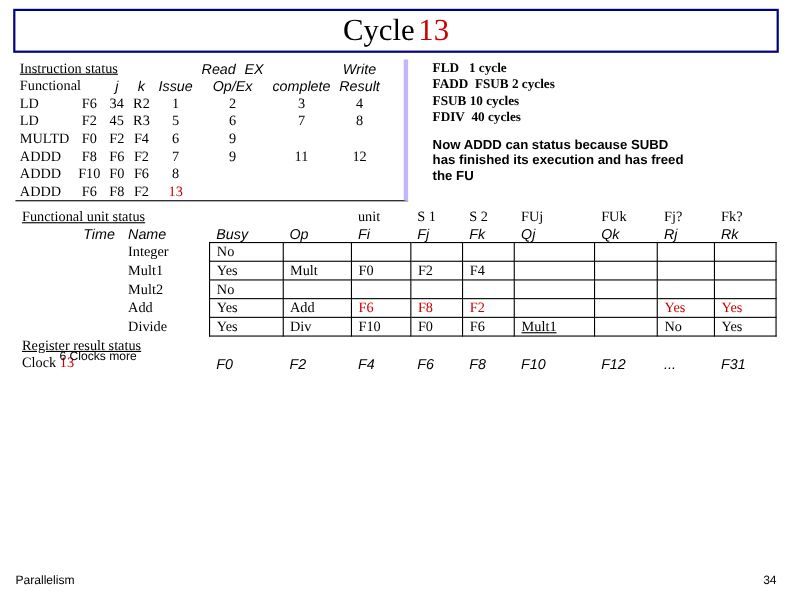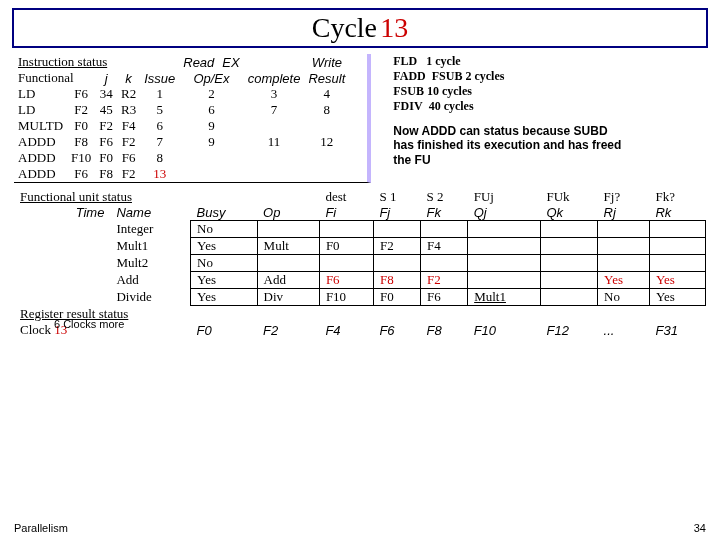--- a/index.html
+++ b/index.html
@@ -179,21 +179,21 @@
       <div class="comment b">Now ADDD can status because SUBD has finished its execution and has freed the FU</div>
     </div>
   </div>
 
   <div class="fu-block">
     <table>
       <tbody>
           <tr>
         <td colspan="3" class="u">Functional unit status</td>
         <td></td>
-        <td>dest</td>
+        <td>unit</td>
         <td>S 1</td>
         <td>S 2</td>
         <td>FUj</td>
         <td>FUk</td>
         <td>Fj?</td>
         <td>Fk?</td>
       </tr>
       <tr>
         <td class="italic" style="text-align:right">Time</td>
         <td class="italic">Name</td>

